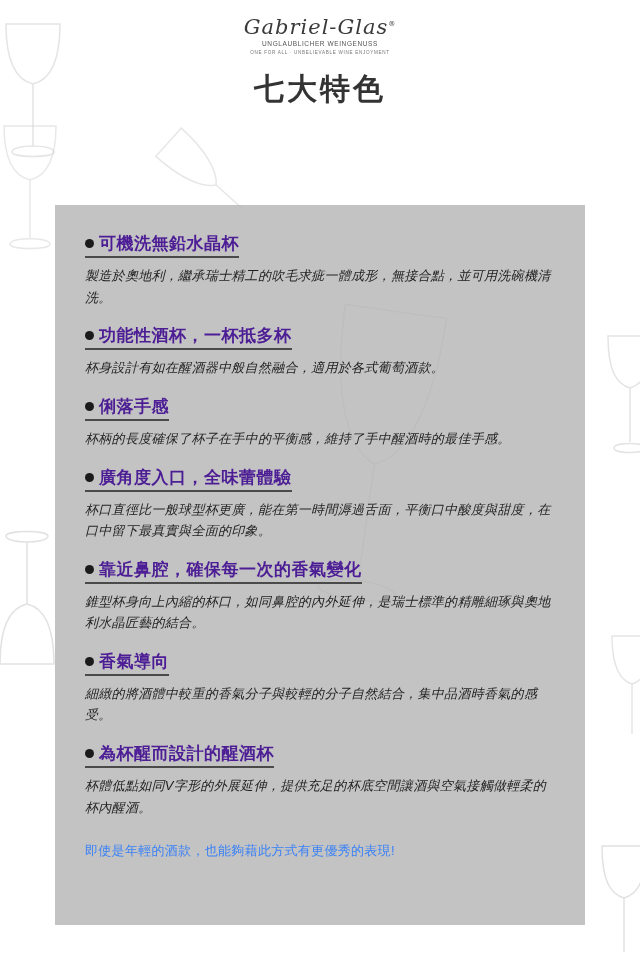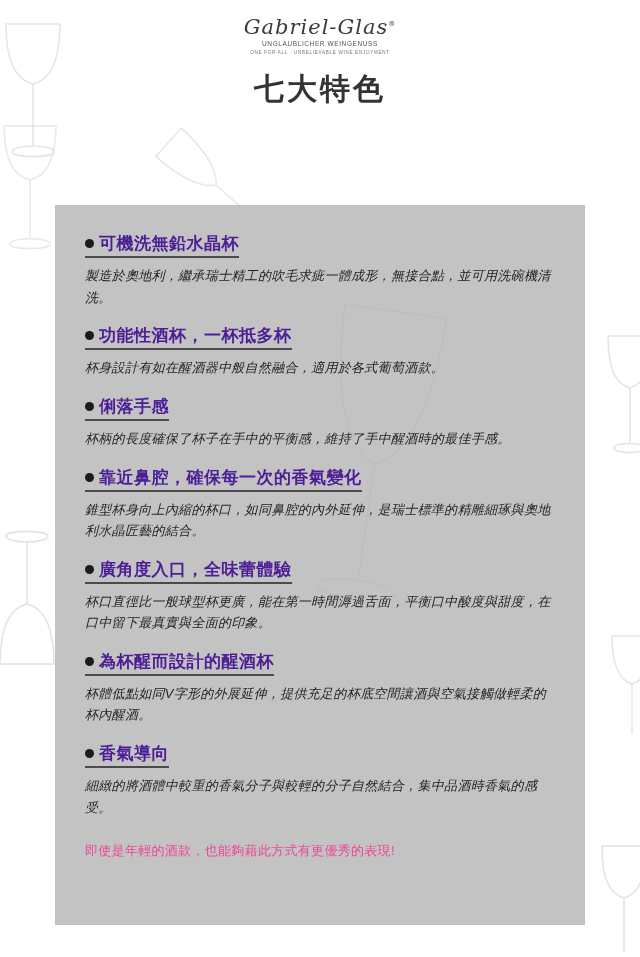--- a/index.html
+++ b/index.html
@@ -127,21 +127,21 @@
     font-size: 13px;
     line-height: 1.65;
     color: #1f1f1f;
     letter-spacing: 0.3px;
     margin: 0;
     font-style: italic;
   }
   .closing {
     font-size: 13px;
     line-height: 1.65;
-    color: #ec4899;
+    color: #3b82f6;
     letter-spacing: 0.3px;
     margin-top: 22px;
   }
 </style>
 </head>
 <body>
 
 <div class="bg-layer">
   <div class="glass" style="left:-12px; top:18px;">
     <svg width="90" height="150" viewBox="0 0 90 150">
@@ -228,40 +228,40 @@
 
   <div class="feature">
     <div class="feat-head">
       <span class="bullet-dot"></span><span>俐落手感</span>
     </div>
     <p class="feat-body">杯柄的長度確保了杯子在手中的平衡感，維持了手中醒酒時的最佳手感。</p>
   </div>
 
   <div class="feature">
     <div class="feat-head">
+      <span class="bullet-dot"></span><span>廣角度入口，全味蕾體驗</span>
+    </div>
+    <p class="feat-body">杯口直徑比一般球型杯更廣，能在第一時間溽過舌面，平衡口中酸度與甜度，在口中留下最真實與全面的印象。</p>
+  </div>
+
+  <div class="feature">
+    <div class="feat-head">
       <span class="bullet-dot"></span><span>靠近鼻腔，確保每一次的香氣變化</span>
     </div>
     <p class="feat-body">錐型杯身向上內縮的杯口，如同鼻腔的內外延伸，是瑞士標準的精雕細琢與奧地利水晶匠藝的結合。</p>
   </div>
 
   <div class="feature">
     <div class="feat-head">
-      <span class="bullet-dot"></span><span>廣角度入口，全味蕾體驗</span>
-    </div>
-    <p class="feat-body">杯口直徑比一般球型杯更廣，能在第一時間溽過舌面，平衡口中酸度與甜度，在口中留下最真實與全面的印象。</p>
+      <span class="bullet-dot"></span><span>香氣導向</span>
+    </div>
+    <p class="feat-body">細緻的將酒體中較重的香氣分子與較輕的分子自然結合，集中品酒時香氣的感受。</p>
   </div>
 
   <div class="feature">
     <div class="feat-head">
       <span class="bullet-dot"></span><span>為杯醒而設計的醒酒杯</span>
     </div>
     <p class="feat-body">杯體低點如同V字形的外展延伸，提供充足的杯底空間讓酒與空氣接觸做輕柔的杯內醒酒。</p>
   </div>
 
-  <div class="feature">
-    <div class="feat-head">
-      <span class="bullet-dot"></span><span>香氣導向</span>
-    </div>
-    <p class="feat-body">細緻的將酒體中較重的香氣分子與較輕的分子自然結合，集中品酒時香氣的感受。</p>
-  </div>
-
   <div class="closing">即使是年輕的酒款，也能夠藉此方式有更優秀的表現!</div>
 </div>
 
 </body></html>

